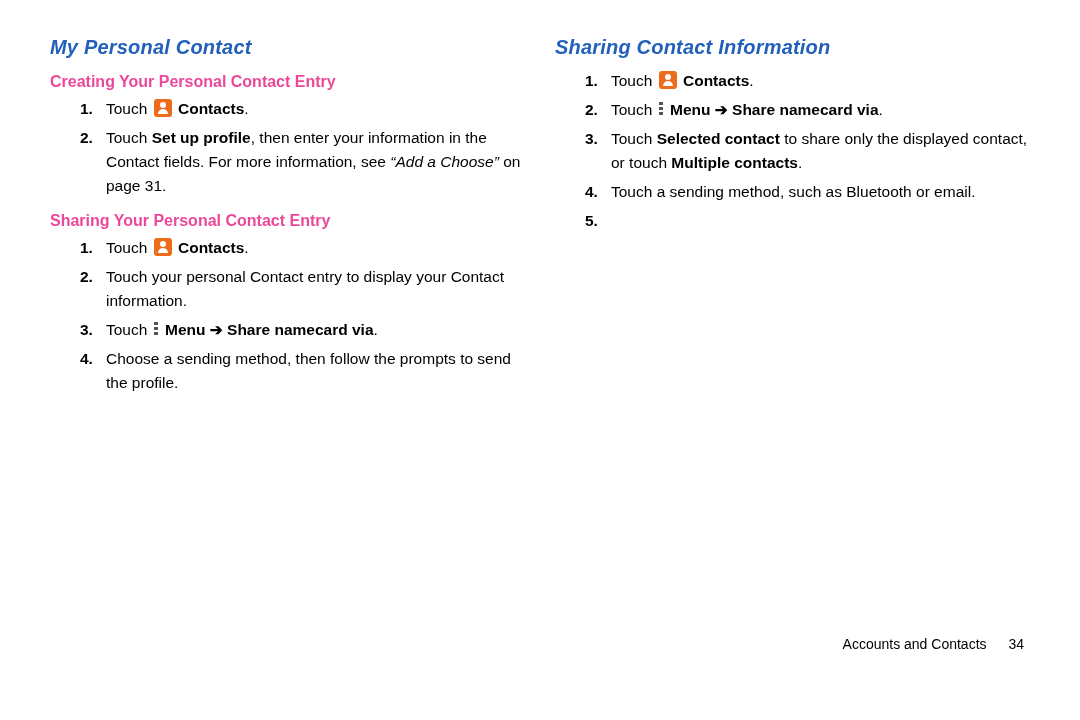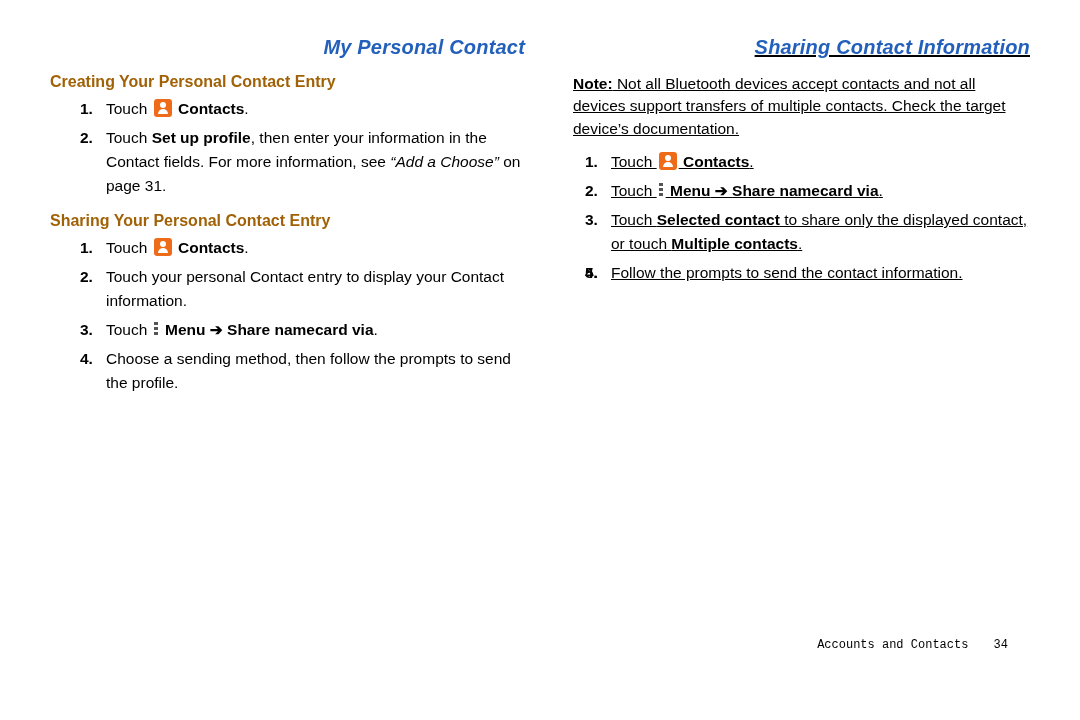--- a/index.html
+++ b/index.html
@@ -18,37 +18,35 @@
     width: 1000px;
     height: 640px;
     position: relative;
   }
   .col {
     width: 490px;
     padding: 0 10px;
   }
   .col + .col {
     margin-left: 10px;
-    text-decoration: underline;
   }
   .h1 {
     font-family: Arial, Helvetica, sans-serif;
     font-style: italic;
     font-weight: 900;
     font-size: 20px;
     color: #2260bb;
     margin: 6px 0 10px 0;
     letter-spacing: 0.2px;
-    text-align: right;
   }
   .h2 {
     font-family: Arial, Helvetica, sans-serif;
     font-weight: 900;
     font-size: 16px;
-    color: #a16207;
+    color: #ec4899;
     margin: 14px 0 6px 0;
   }
   .para {
     font-size: 15.5px;
     line-height: 1.45;
     margin: 0 0 6px 0;
     padding-left: 18px;
   }
   .note {
     font-size: 15.5px;
@@ -122,23 +120,22 @@
     width: 4px;
     height: 3px;
     background: #555;
   }
   .icon-menu::before { top: 0; }
   .icon-menu span   { top: 5px; }
   .icon-menu::after  { top: 10px; }
   .footer {
     position: absolute;
     bottom: 18px;
-    right: 72px;
-    font-size: 12px;
-    font-family: Liberation Mono, monospace;
+    right: 56px;
+    font-size: 14px;
   }
   .footer .pg { margin-left: 18px; }
   .arrow { font-weight: 700; }
 </style>
 </head>
 <body>
 
 <div class="page">
 
   <div class="col">
@@ -179,47 +176,44 @@
       <li>
         <span class="num">4.</span>
         <span>Choose a sending method, then follow the prompts to send the profile.</span>
       </li>
     </ol>
   </div>
 
   <div class="col">
     <div class="h1">Sharing Contact Information</div>
 
-    <div class="note">
-      <span class="label">Note:</span><span> Not all Bluetooth devices accept contacts and not all devices support transfers of multiple contacts. Check the target device’s documentation.</span>
-    </div>
 
     <ol class="steps">
       <li>
         <span class="num">1.</span>
         <span>Touch </span>
         <span class="icon-contacts"></span>
         <span class="bold">Contacts</span><span>.</span>
       </li>
       <li>
         <span class="num">2.</span>
         <span>Touch </span>
         <span class="icon-menu"><span></span></span>
         <span class="bold">Menu</span><span class="bold arrow"> ➔ </span><span class="bold">Share namecard via</span><span>.</span>
       </li>
       <li>
         <span class="num">3.</span>
         <span>Touch </span><span class="bold">Selected contact</span><span> to share only the displayed contact, or touch </span><span class="bold">Multiple contacts</span><span>.</span>
       </li>
       <li>
         <span class="num">4.</span>
+        <span>Touch a sending method, such as Bluetooth or email.</span>
       </li>
       <li>
         <span class="num">5.</span>
-        <span>Follow the prompts to send the contact information.</span>
       </li>
     </ol>
   </div>
 
   <div class="footer">
     <span>Accounts and Contacts</span>
     <span class="pg">34</span>
   </div>
 </div>
 

